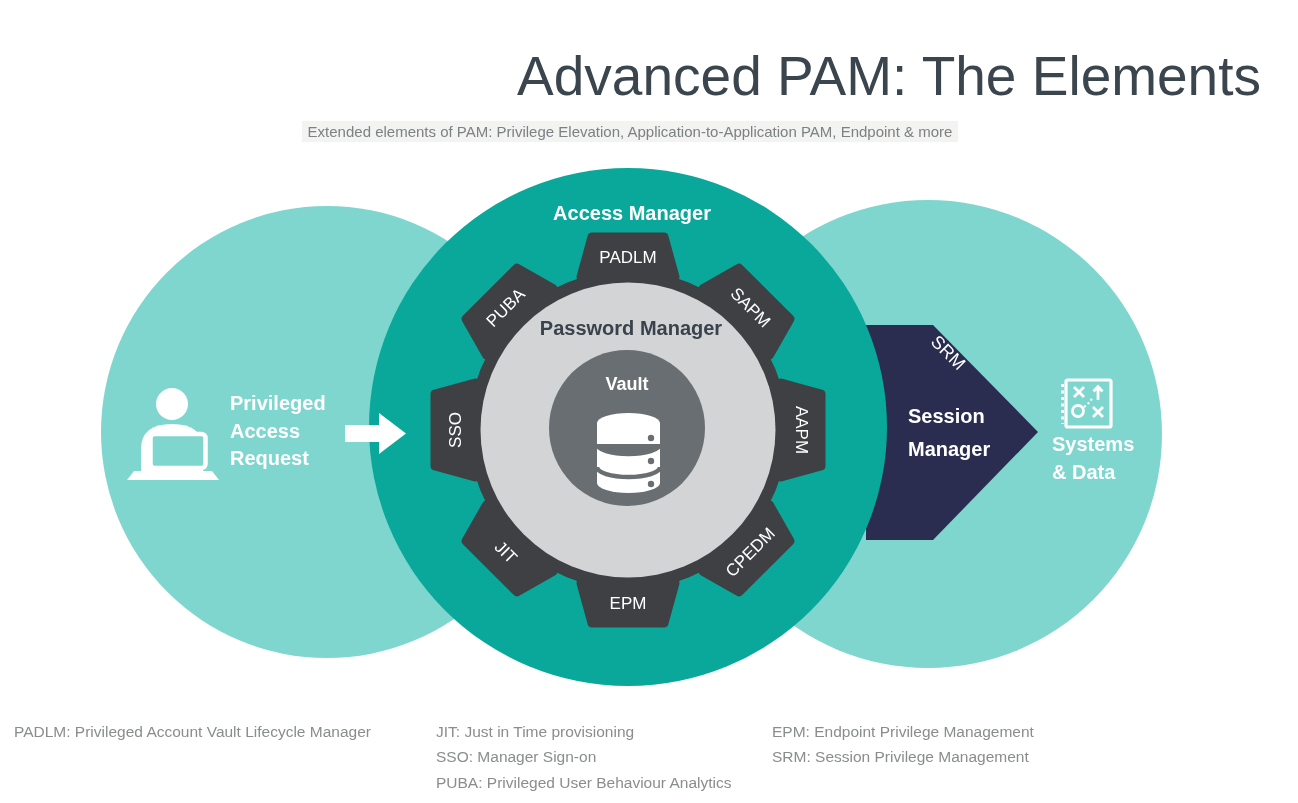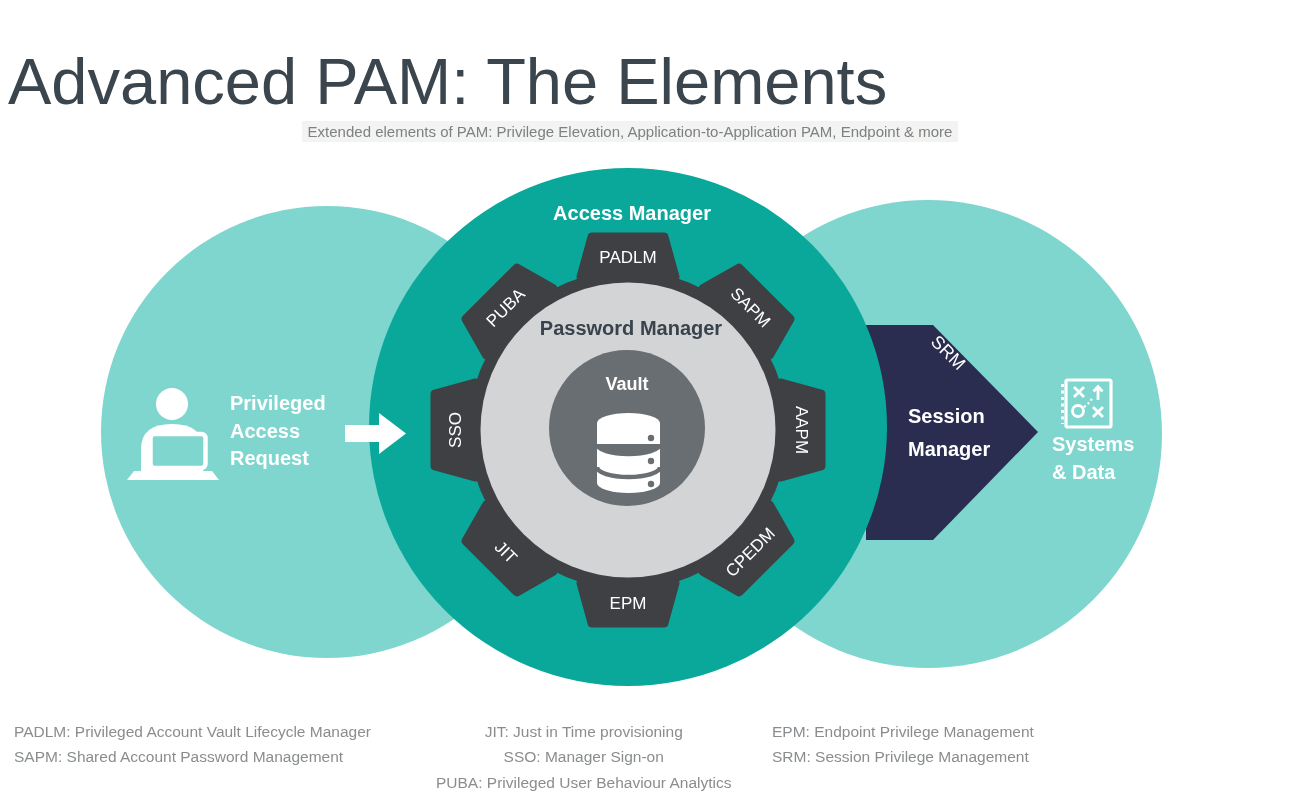--- a/index.html
+++ b/index.html
@@ -1,25 +1,25 @@
 <!DOCTYPE html>
 <html style="--teal: #0aa89a; --teal_light: #7fd6ce; --navy: #2a2d50; --gear_dark: #3f4043; --inner_gray: #d2d4d5; --vault_gray: #686e71; --title_text: #3b454d; --subtitle_text: #7c8184; --subtitle_highlight: #f3f3f1; --legend_text: #8a8d8f; --pm_text: #3a434d;"><head>
 <meta charset="utf-8">
 <style>
   html,body{margin:0;padding:0;background:#fff;}
   .stage{position:relative;width:1298px;height:803px;background:#fff;overflow:hidden;
          font-family:"Liberation Sans", sans-serif;}
-  .title{position:absolute;top:44px;left:8px;width:1260px;text-align:left;
-         font-size:65px;font-weight:400;color:var(--title_text);letter-spacing:0px;}
+  .title{position:absolute;top:44px;left:1px;width:1260px;text-align:right;
+         font-size:55px;font-weight:400;color:var(--title_text);letter-spacing:0px;}
   .subtitle{position:absolute;top:123px;left:0;width:1260px;text-align:center;
          font-size:15px;font-weight:400;color:var(--subtitle_text);}
   .subtitle span{background:var(--subtitle_highlight);padding:2px 6px;}
   .legend{position:absolute;top:719px;font-size:15.5px;line-height:25.3px;
           color:var(--legend_text);white-space:nowrap;}
-  .legend.c1{left:14px;} .legend.c2{left:436px;text-align:center;} .legend.c3{left:772px;}
+  .legend.c1{left:14px;} .legend.c2{left:436px;} .legend.c3{left:772px;}
   svg{position:absolute;top:0;left:0;}
   svg text{font-family:"Liberation Sans", sans-serif;}
   .fill-light{fill:var(--teal_light);} .fill-teal{fill:var(--teal);}
   .fill-navy{fill:var(--navy);} .fill-gear{fill:var(--gear_dark);stroke:var(--gear_dark);}
   .fill-lgray{fill:var(--inner_gray);} .fill-vault{fill:var(--vault_gray);}
   .t-white{fill:#ffffff;} .t-dark{fill:var(--pm_text);}
   .t-bold{font-weight:700;}
   .tooth-label{font-size:17px;fill:#fff;text-anchor:middle;dominant-baseline:central;}
   .big-label{font-size:20px;}
   .icon-stroke{stroke:#fff;fill:none;}
@@ -124,21 +124,20 @@
       <path d="M1093 407 L1103 417 M1103 407 L1093 417" class="icon-stroke" stroke-width="2.8"></path>
     </g>
     <g>
       <text x="1052" y="451" class="t-white t-bold big-label">Systems</text>
       <text x="1052" y="479" class="t-white t-bold big-label">&amp; Data</text>
     </g>
   </svg>
 
   <div class="legend c1">
     <div>PADLM: Privileged Account Vault Lifecycle Manager</div>
-    <div>SAPM: Shared Account Password Management</div>
   </div>
   <div class="legend c2">
     <div>JIT: Just in Time provisioning</div>
     <div>SSO: Manager Sign-on</div>
     <div>PUBA: Privileged User Behaviour Analytics</div>
   </div>
   <div class="legend c3">
     <div>EPM: Endpoint Privilege Management</div>
     <div>SRM: Session Privilege Management</div>
   </div>

